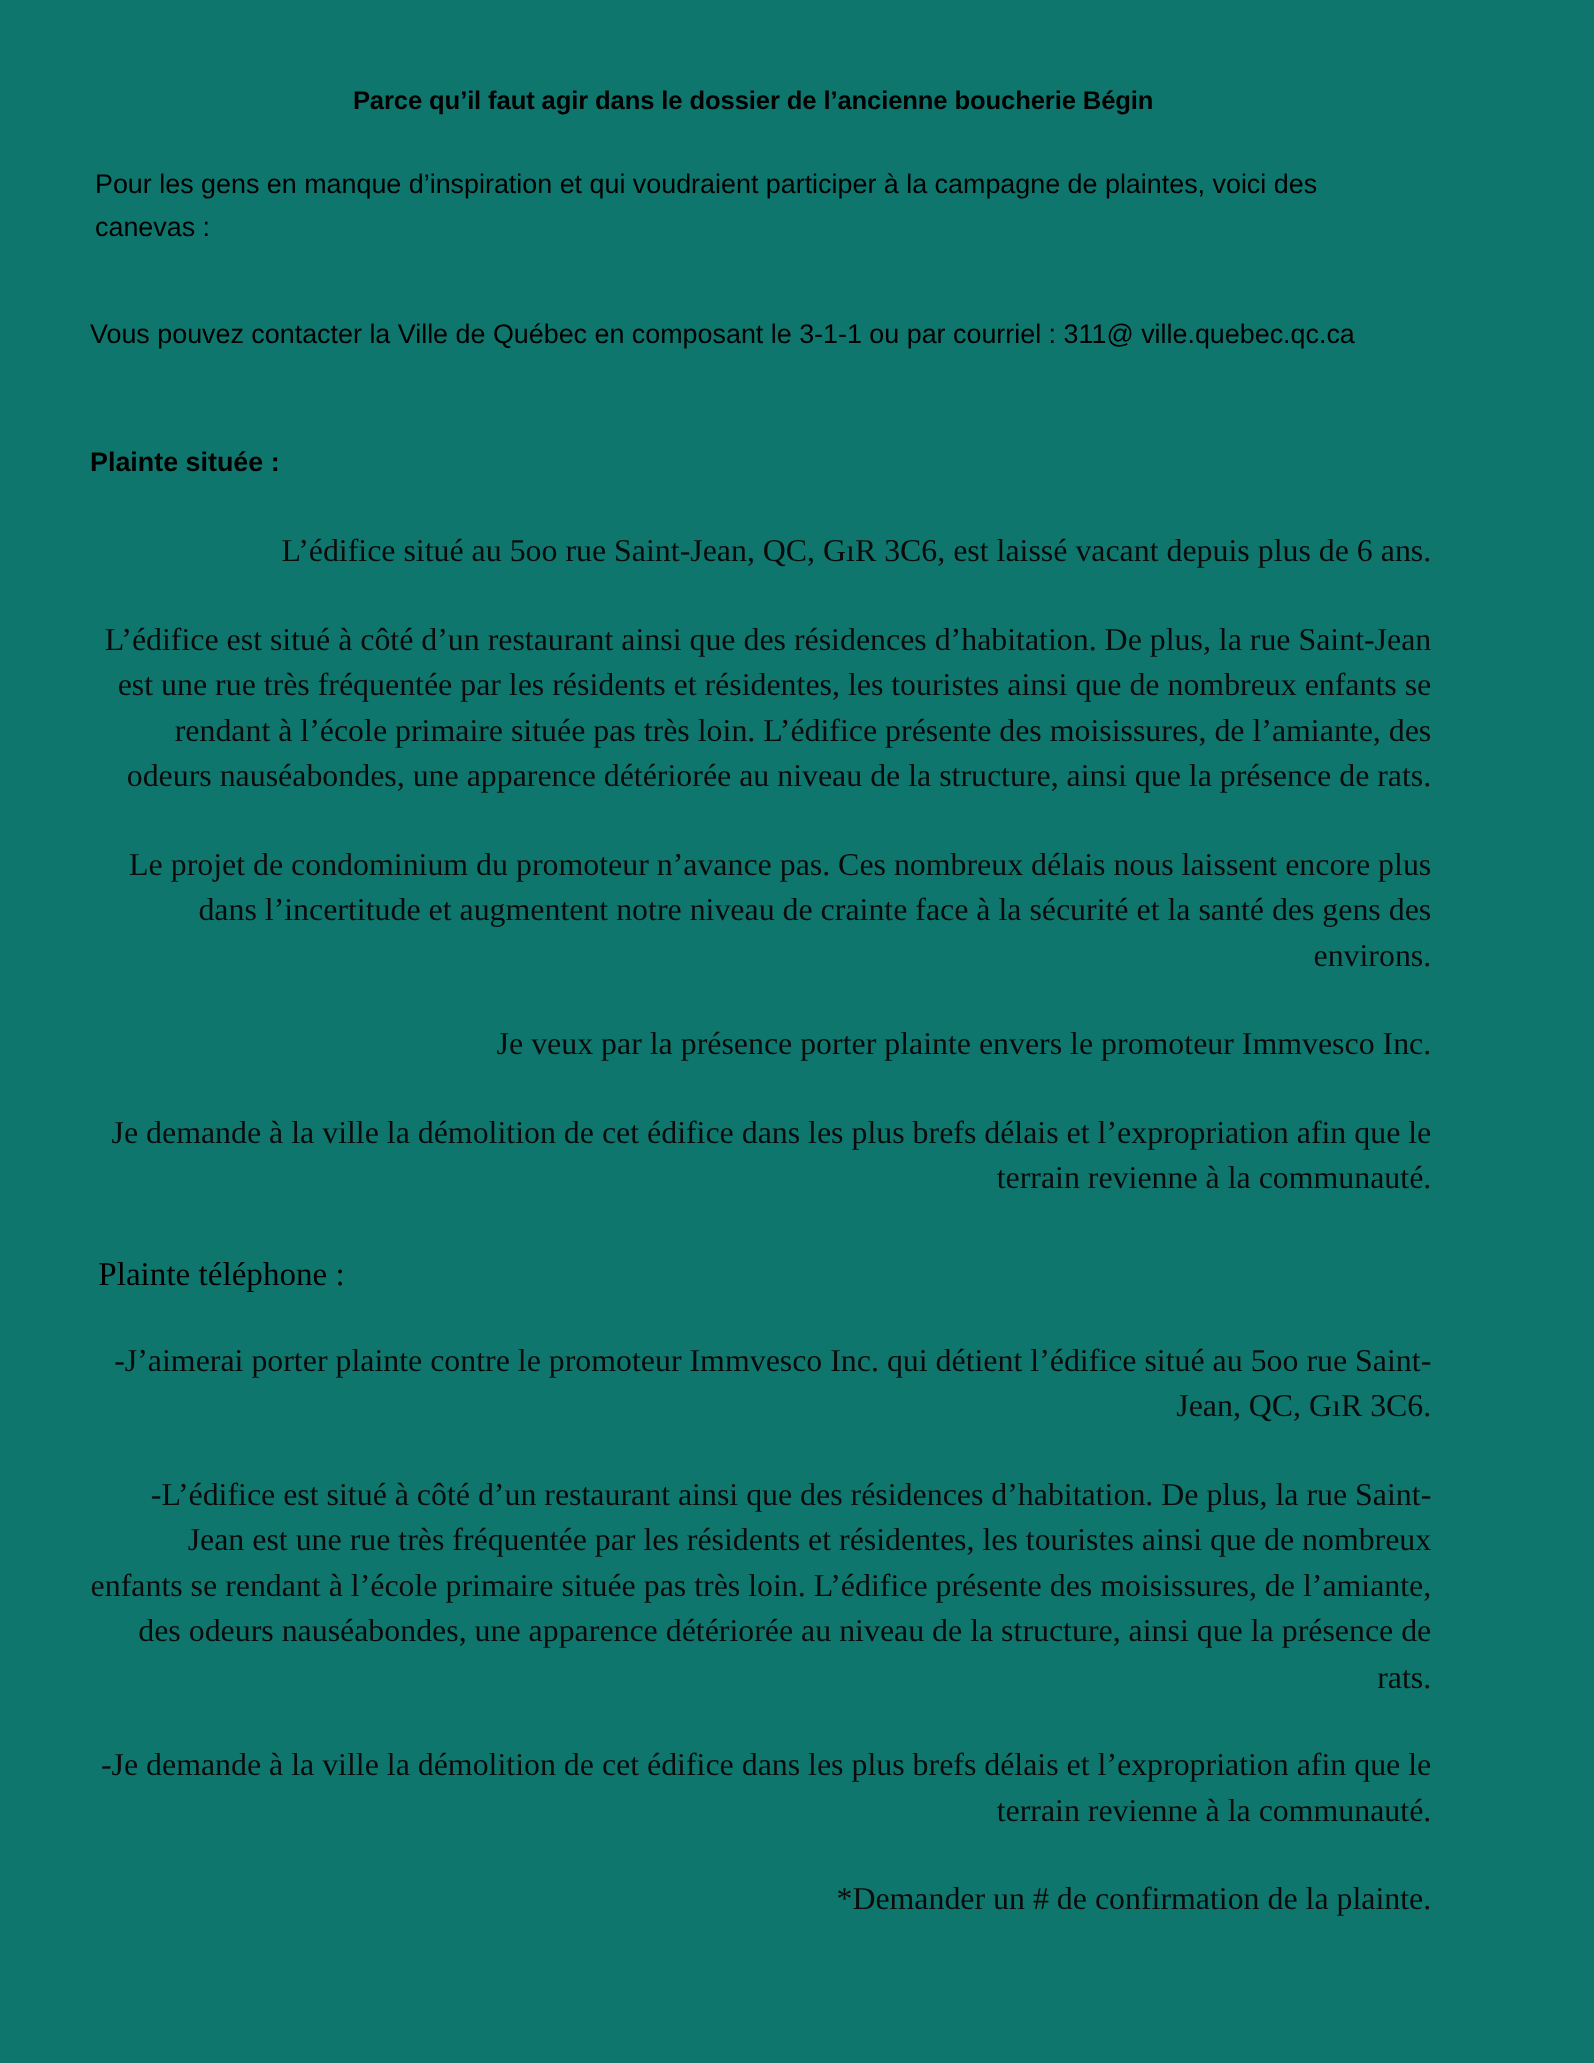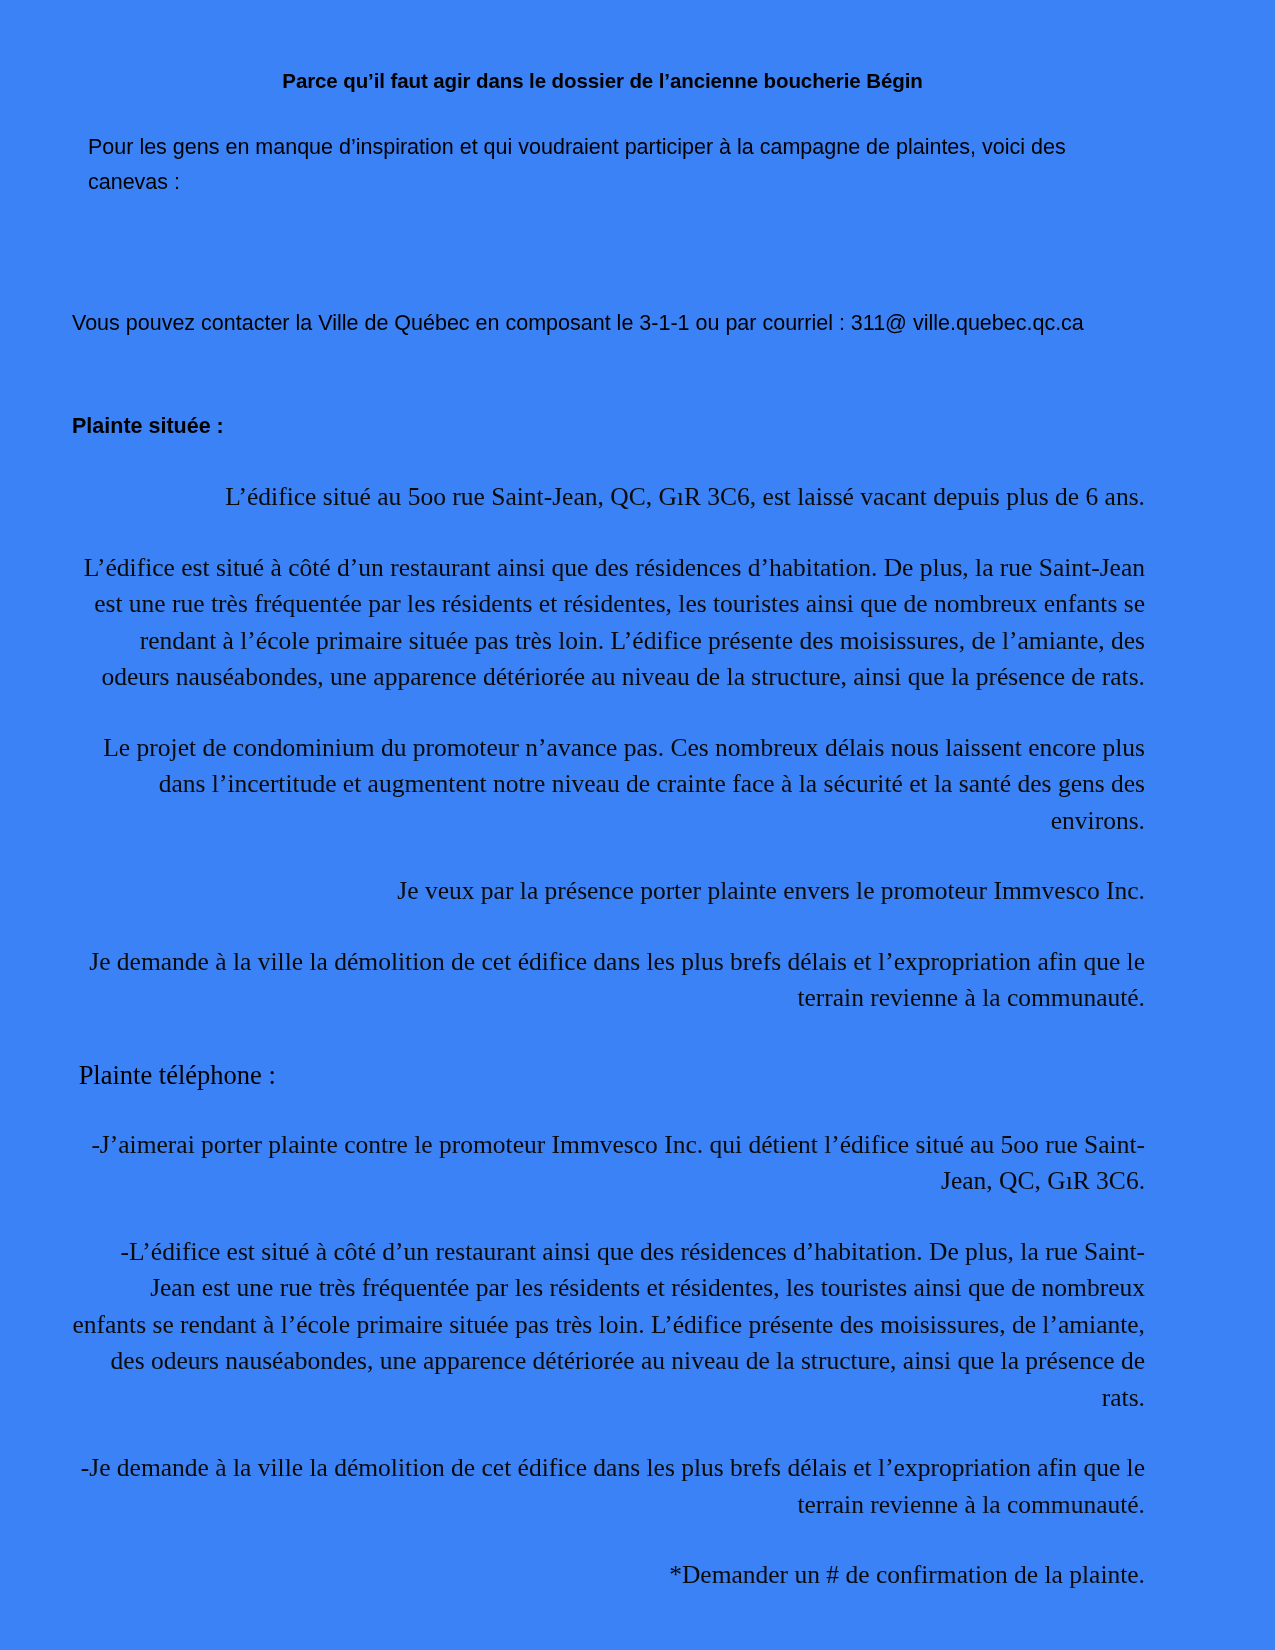--- a/index.html
+++ b/index.html
@@ -17,21 +17,21 @@
     color: #000000;
     -webkit-font-smoothing: antialiased;
   }
 
   .page {
     position: absolute;
     top: 0;
     left: 0;
     width: 1275px;
     height: 1650px;
-    background: #3b82f6;
+    background: #0f766e;
     box-sizing: border-box;
     padding: 68px 130px 0 72px;
   }
 
   
   .sans {
     font-family: "Liberation Sans", sans-serif;
     font-size: 21.5px;
     line-height: 35px;
     color: #000;
@@ -42,26 +42,26 @@
     font-size: 20.5px;
     font-weight: bold;
     text-align: center;
     line-height: 26px;
     margin: 0 0 0 0;
     padding-right: 12px;
     letter-spacing: -0.1px;
   }
 
   .intro {
-    margin: 36px 0 0 16px;
+    margin: 36px 0 0 4px;
     max-width: 1010px;
   }
 
   .contact-line {
-    margin: 106px 0 0 0;
+    margin: 50px 0 0 0;
   }
 
   .heading-sans {
     font-weight: bold;
     font-size: 21.5px;
     margin: 70px 0 0 0;
     line-height: 30px;
   }
 
   

